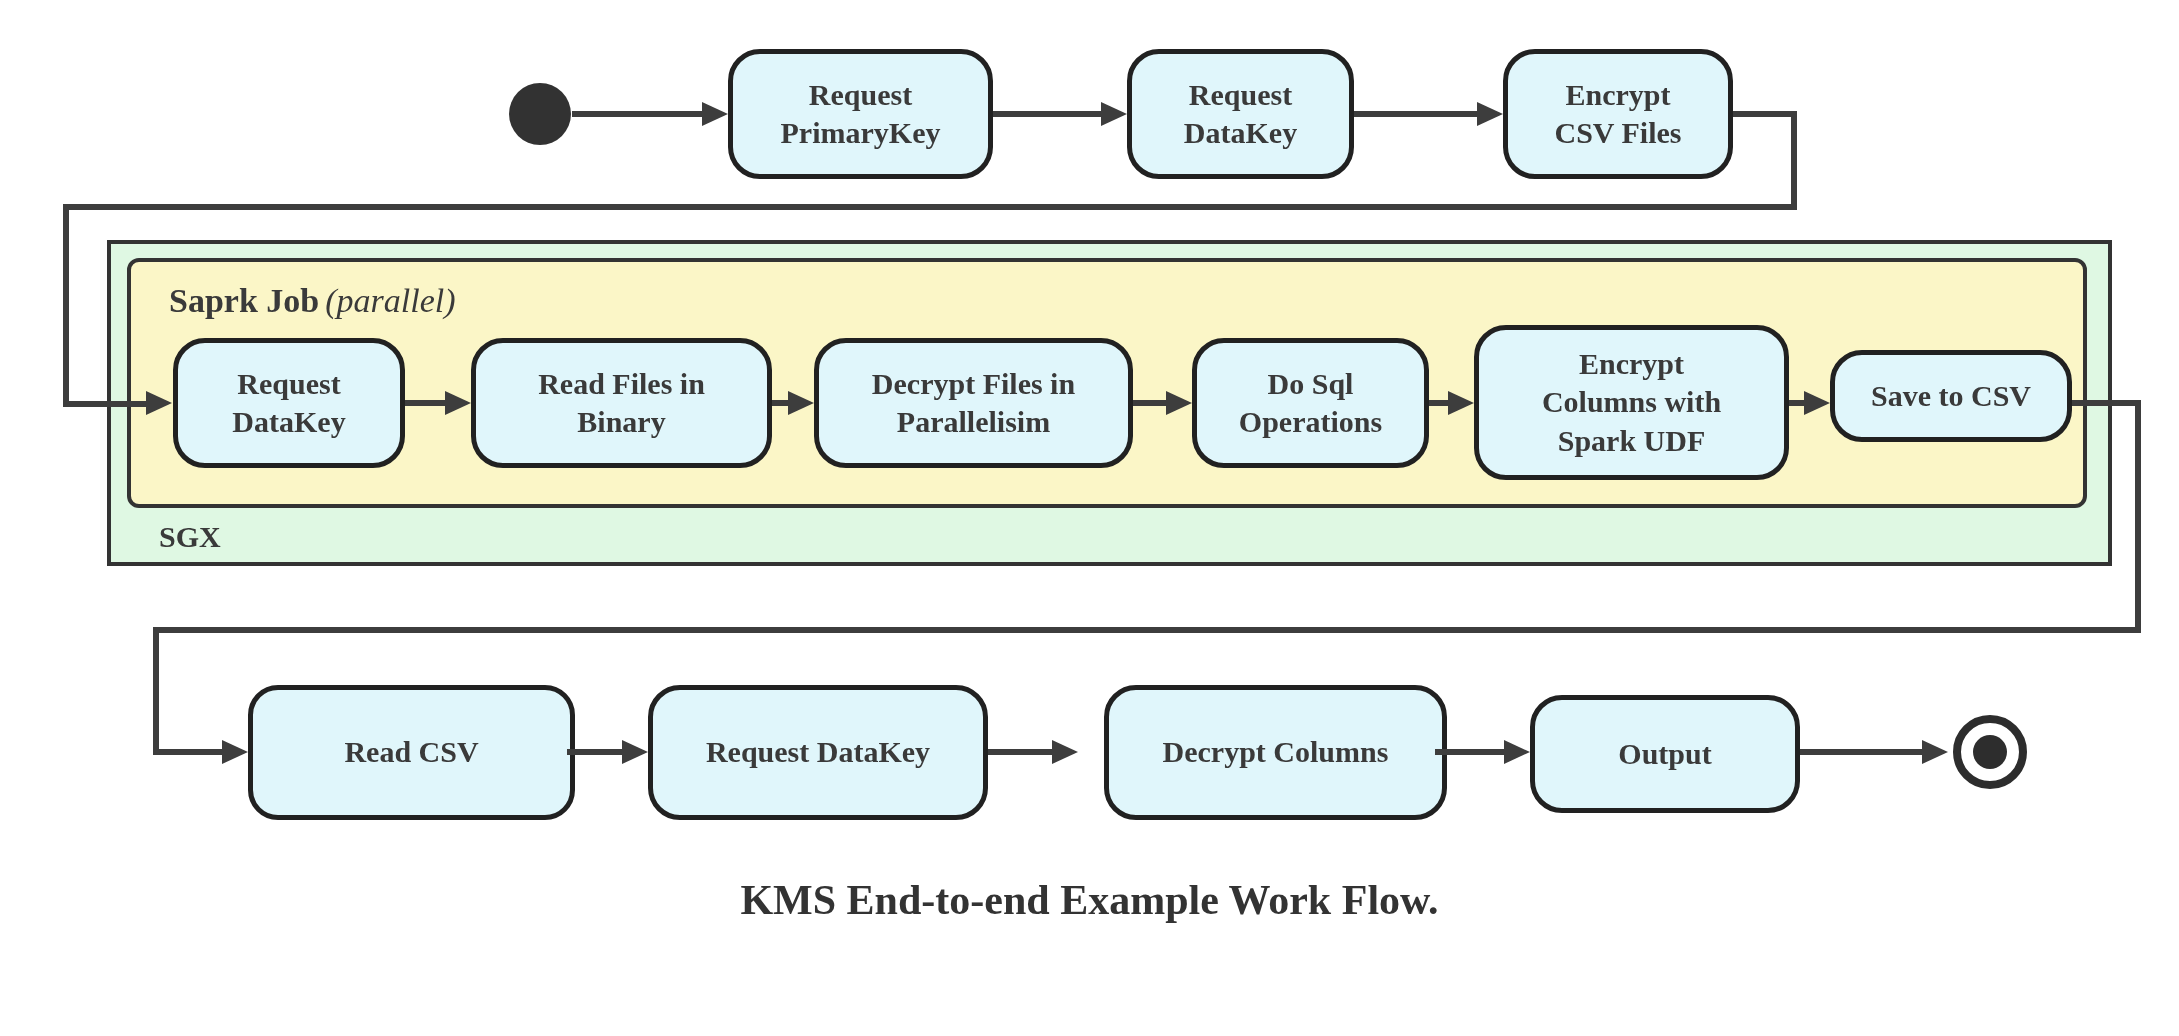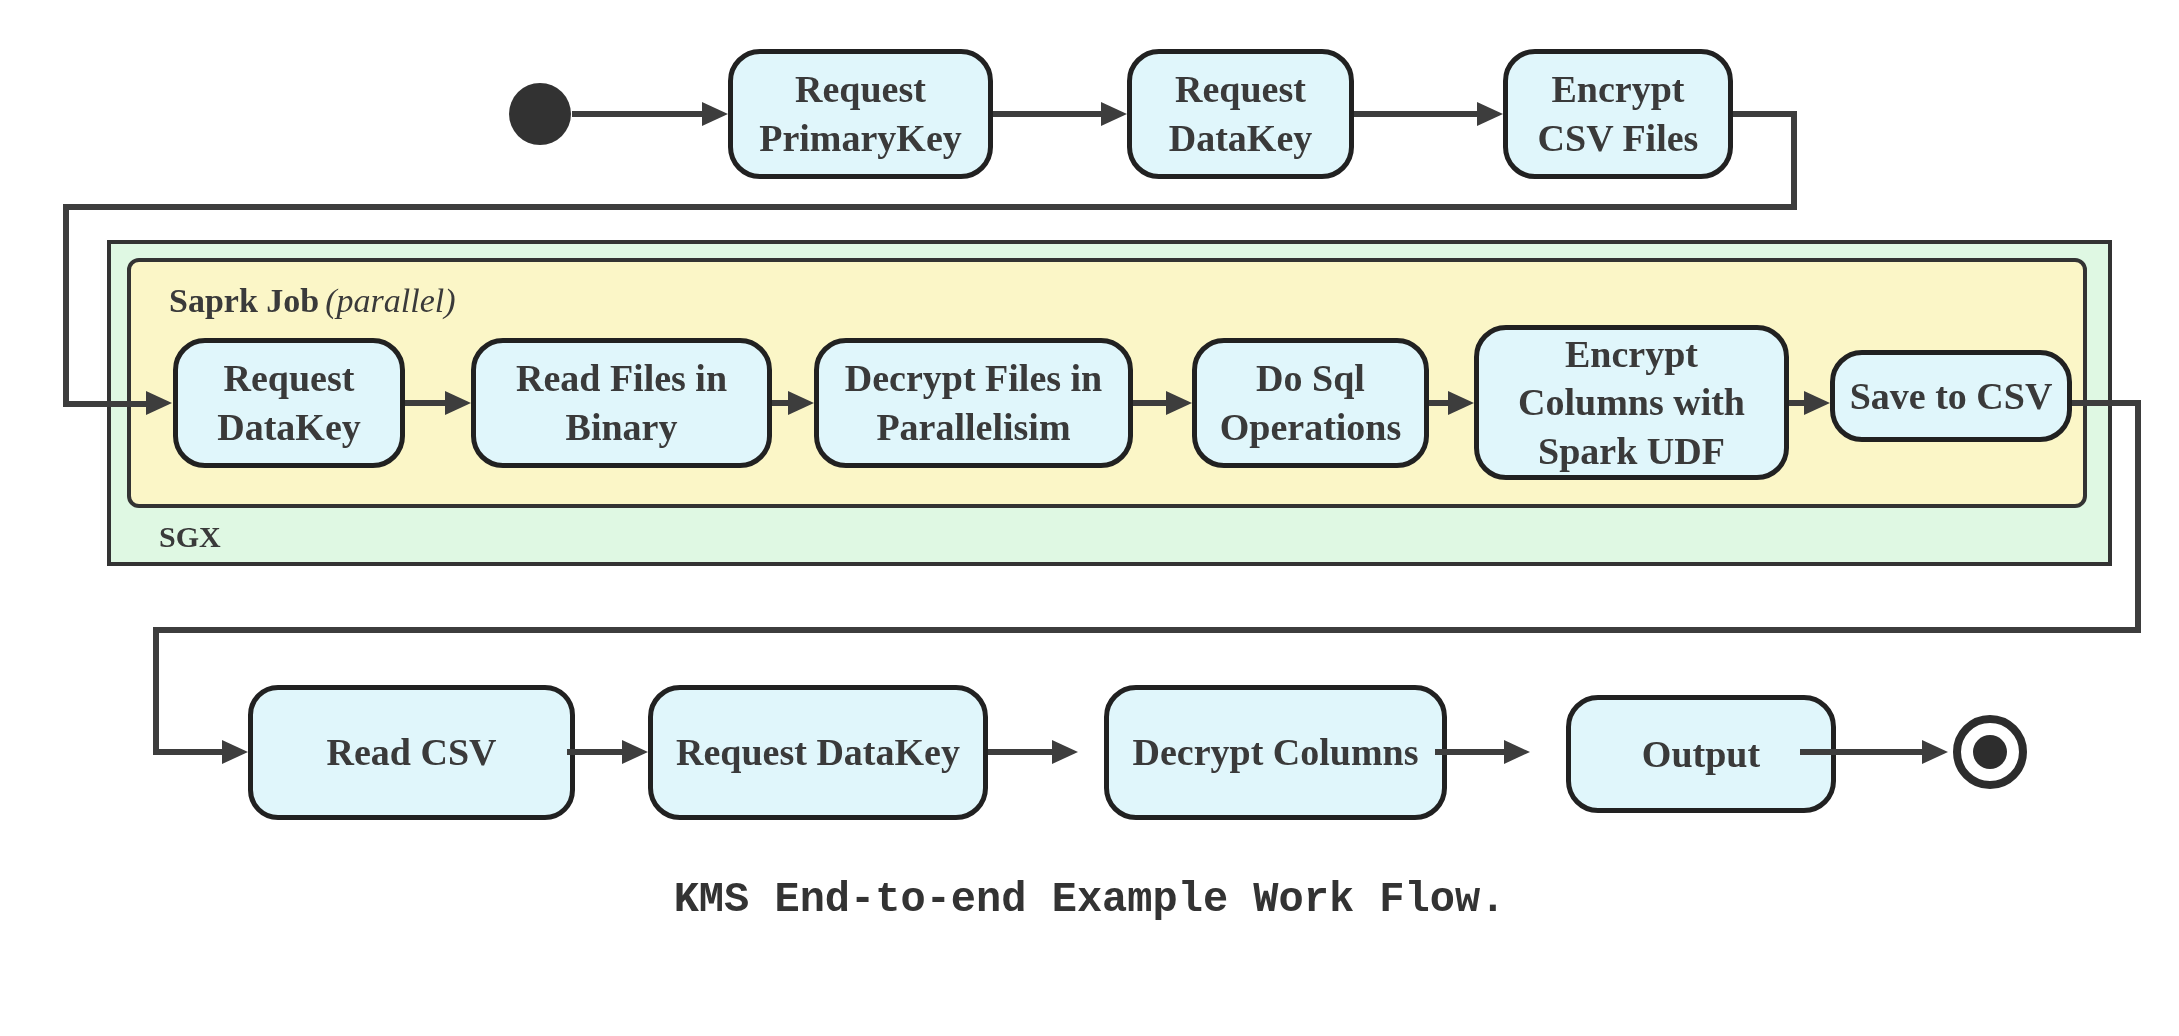--- a/index.html
+++ b/index.html
@@ -14,21 +14,21 @@
   .node{
     position:absolute;
     box-sizing:border-box;
     background:#e0f6fb;
     border:5px solid #212121;
     border-radius:32px;
     display:flex;align-items:center;justify-content:center;
     text-align:center;
     white-space:pre-line;
     font-weight:bold;
-    font-size:38px;
+    font-size:30px;
     line-height:1.28;
     color:#3a3a3a;
   }
   .container{position:absolute;box-sizing:border-box;border:4px solid #333333;}
   .container-sgx{left:107px;top:240px;width:2005px;height:326px;background:#dff8e3;}
   .container-spark{left:127px;top:258px;width:1960px;height:250px;background:#fbf6c7;border-radius:12px;}
   .spark-label{position:absolute;left:38px;top:20px;font-size:34px;color:#3a3a3a;}
   .spark-label .b{font-weight:bold;margin-top:23px;}
   .spark-label .i{font-style:italic;font-weight:normal;margin-left:6px;}
   .sgx-label{position:absolute;left:48px;bottom:8px;font-size:30px;font-weight:bold;color:#3a3a3a;}
@@ -37,21 +37,21 @@
     background:#323232;border-radius:50%;
   }
   .end-outer{
     position:absolute;left:1953px;top:715px;width:74px;height:74px;
     box-sizing:border-box;background:#ffffff;border:8px solid #2d2d2d;border-radius:50%;
     display:flex;align-items:center;justify-content:center;
   }
   .end-inner{width:34px;height:34px;background:#2d2d2d;border-radius:50%;}
   .caption{
     position:absolute;left:0;top:876px;width:2179px;
-    text-align:center;font-size:42px;font-weight:bold;color:#333333;font-family:Liberation Mono, monospace;
+    text-align:center;font-size:42px;font-weight:bold;color:#333333;
   }
 </style>
 </head>
 <body>
 
 <div class="canvas">
 
   <div class="container container-sgx">
     <div class="sgx-label">SGX</div>
   </div>
@@ -106,21 +106,21 @@
 
   <div class="node" style="left:248px;top:685px;width:327px;height:135px;border-radius:30px;">
     <span>Read CSV</span>
   </div>
   <div class="node" style="left:648px;top:685px;width:340px;height:135px;">
     <span>Request DataKey</span>
   </div>
   <div class="node" style="left:1078px;top:685px;width:343px;height:135px;margin-left:26px;">
     <span>Decrypt Columns</span>
   </div>
-  <div class="node" style="left:1566px;top:695px;width:270px;height:118px;">
+  <div class="node" style="left:1530px;top:695px;width:270px;height:118px;">
     <span>Output</span>
   </div>
 
   <svg class="edges" width="2179" height="1036" viewBox="0 0 2179 1036">
     <g stroke="#3d3d3d" stroke-width="6" fill="none">
       <path d="M572,114 H702"></path>
       <path d="M993,114 H1101"></path>
       <path d="M1354,114 H1477"></path>
       <path d="M1733,114 H1794 V207 H66 V404 H146"></path>
       <path d="M405,403 H445"></path>

